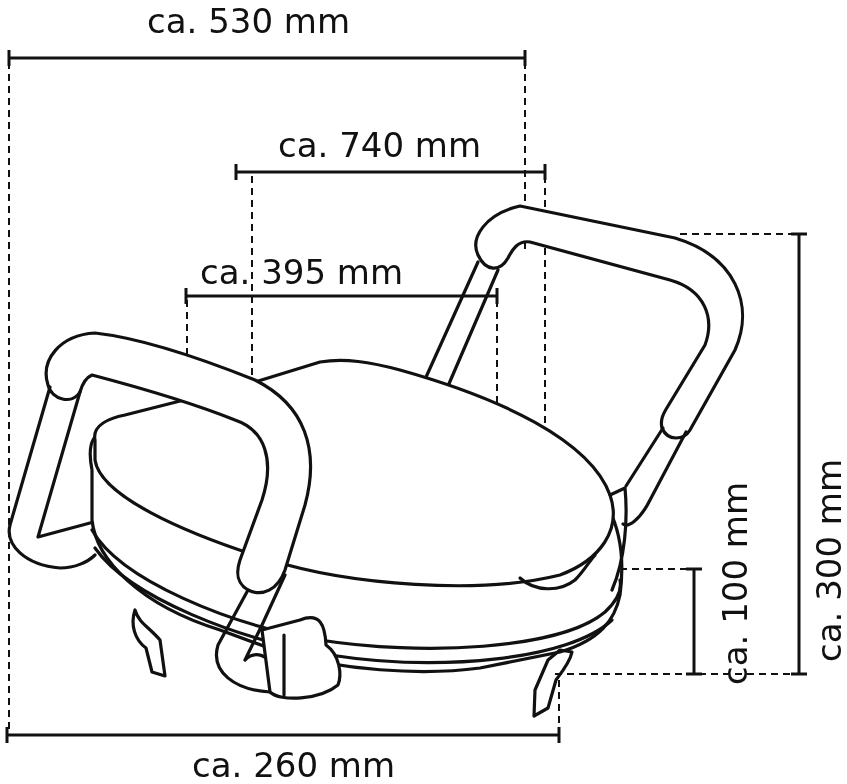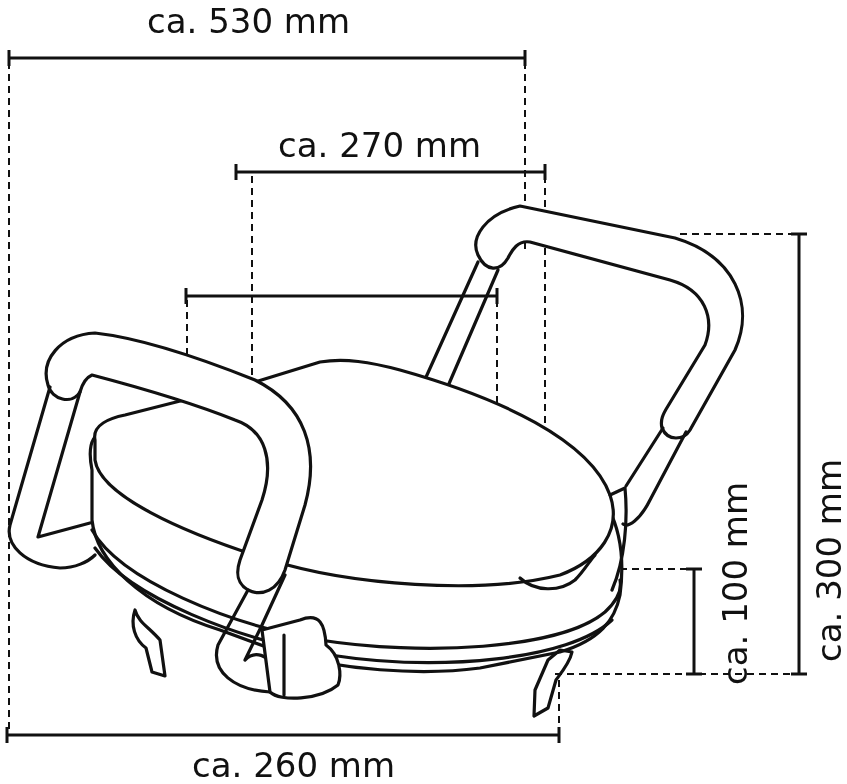--- a/index.html
+++ b/index.html
@@ -95,18 +95,19 @@
       <line class="dim" x1="791" y1="234" x2="807" y2="234"></line>
       <line class="dim" x1="791" y1="674" x2="807" y2="674"></line>
 
       <line class="dim" x1="694" y1="569" x2="694" y2="674"></line>
       <line class="dim" x1="686" y1="569" x2="702" y2="569"></line>
       <line class="dim" x1="686" y1="674" x2="702" y2="674"></line>
     </g>
   </svg>
 
   <div class="label" style="left:147px; top:4px;">ca. 530 mm</div>
-  <div class="label" style="left:278px; top:128px;">ca. 270 mm</div>
+  <div class="label" style="left:278px; top:128px;">ca. 740 mm</div>
+  <div class="label" style="left:200px; top:255px;">ca. 395 mm</div>
   <div class="label" style="left:192px; top:748px;">ca. 260 mm</div>
   <div class="label vlabel" style="left:718px; top:685px;">ca. 100 mm</div>
   <div class="label vlabel" style="left:812px; top:662px;">ca. 300 mm</div>
 
 </div>
 
 </body></html>

